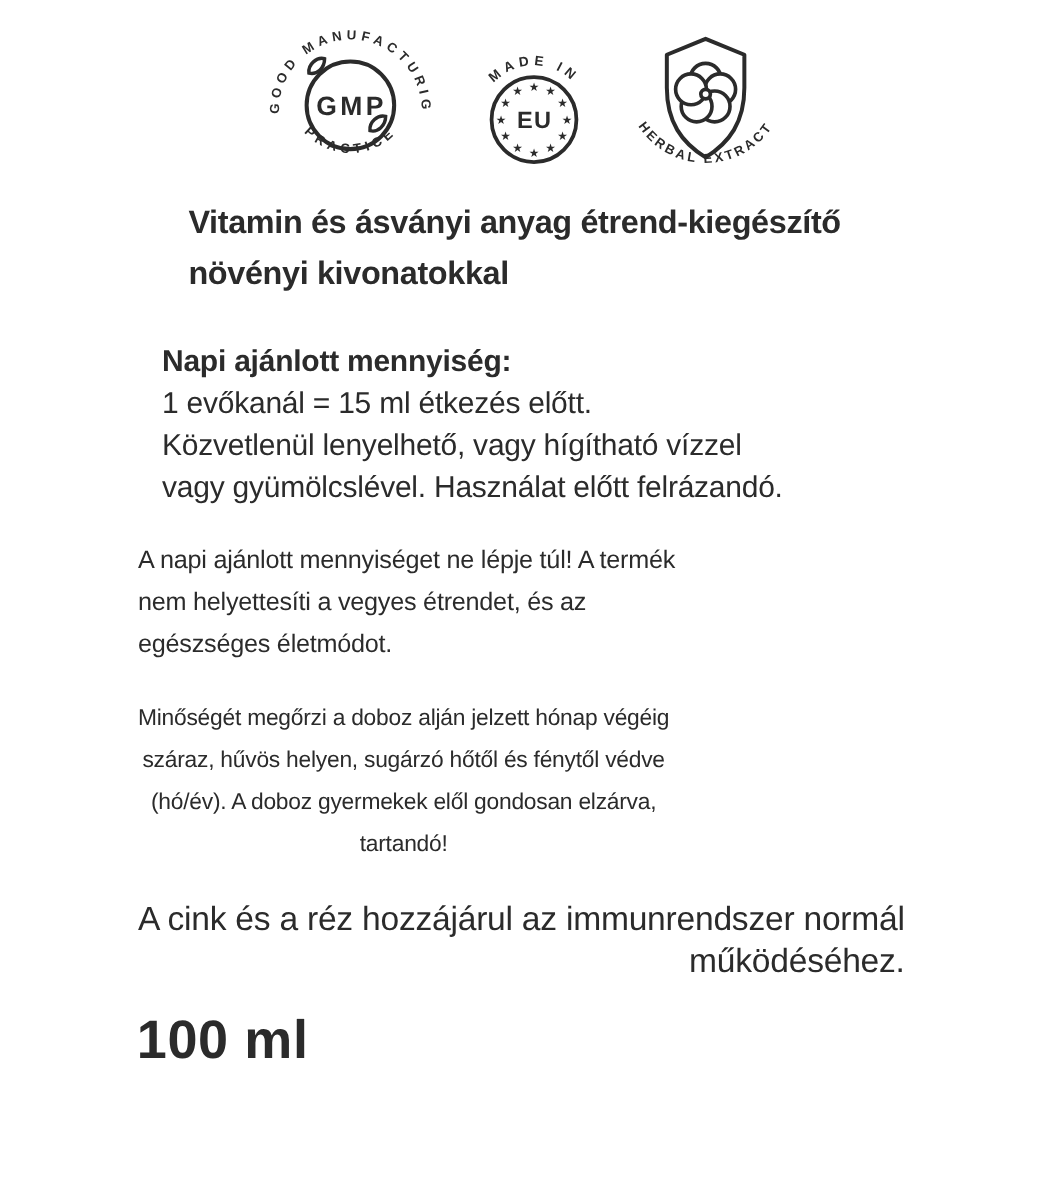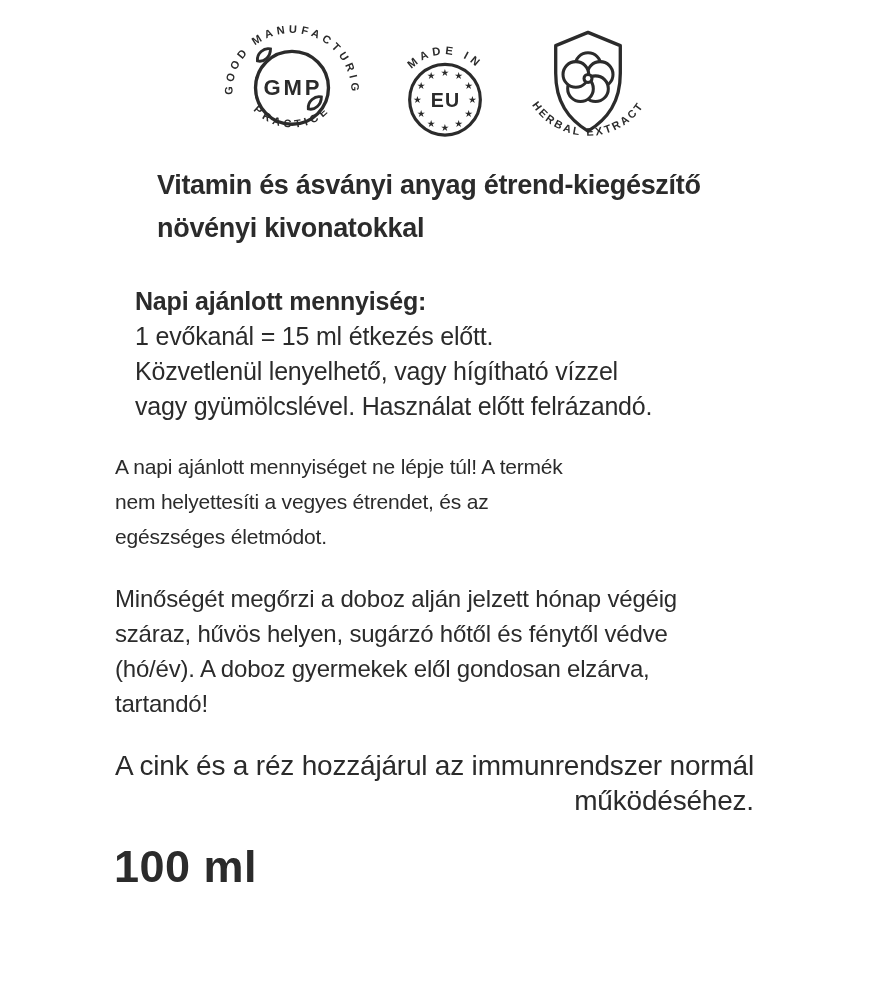--- a/index.html
+++ b/index.html
@@ -55,23 +55,24 @@
     left: 115px;
     top: 449px;
     font-size: 21px;
     letter-spacing: -0.2px;
     line-height: 35px;
   }
   .storage-block {
     position: absolute;
     left: 115px;
     top: 581px;
-    font-size: 24px;
-    letter-spacing: -0.2px;
-    line-height: 35px;
+    font-size: 19px;
+    letter-spacing: -0.2px;
+    line-height: 35px;
+    text-align: center;
   }
   .claim-block {
     position: absolute;
     left: 115px;
     top: 748px;
     font-size: 28px;
     letter-spacing: -0.2px;
     line-height: 35px;
     text-align: right;
   }

